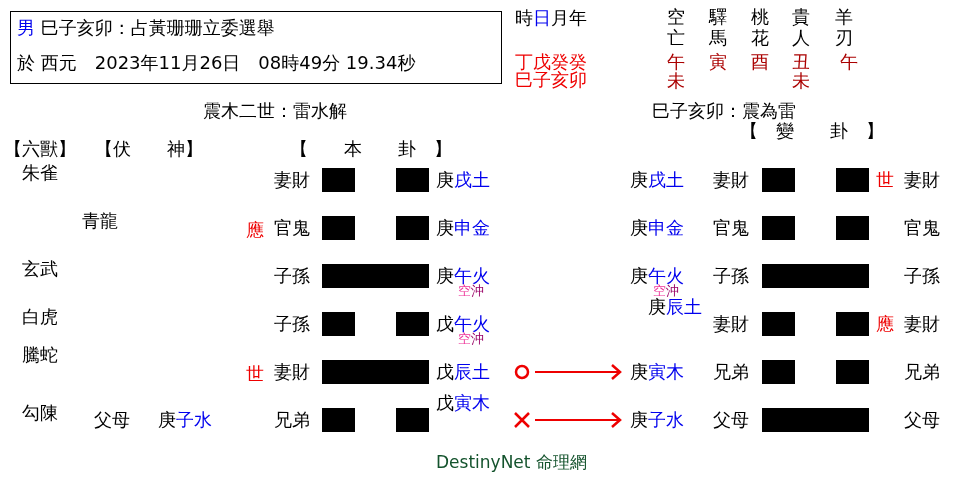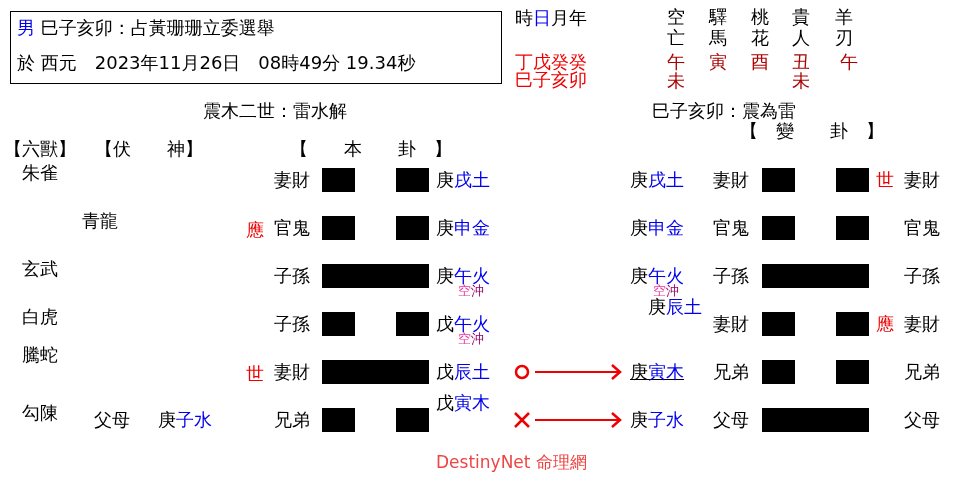--- a/index.html
+++ b/index.html
@@ -6,21 +6,21 @@
   body { width:960px; height:480px; position:relative; overflow:hidden;
          font-family:"DejaVu Sans","Liberation Sans",sans-serif; color:#000; }
   .abs { position:absolute; white-space:nowrap; }
   .t18 { font-size:18px; line-height:22px; }
   .t13 { font-size:13px; line-height:14px; }
   .blue { color:#0000ee; }
   .red { color:#ee0000; }
   .dred { color:#aa0000; }
   .pink { color:#ee3399; }
   .purple { color:#990066; }
-  .gray { color:#ef4444; }
+  .gray { color:#14532d; }
   #header-box { left:10px; top:11px; width:492px; height:73px; border:1px solid #000; box-sizing:border-box; }
   .bar { position:absolute; background:#000; height:24px; }
 </style>
 </head>
 <body>
 
 <div id="header-box" class="abs"></div>
 <div class="abs t18" style="left:17px;top:17px;">
   <span class="blue">男</span>
   <span>巳子亥卯：占黃珊珊立委選舉</span>
@@ -121,21 +121,21 @@
       <div class="abs t18" style="left:22px;top:344px;">騰蛇</div>
       <div class="abs t18 red" style="left:246px;top:363px;">世</div>
       <div class="abs t18" style="left:274px;top:361px;">妻財</div>
       <div class="bar" style="left:322px;top:360px;width:107px;"></div>
       <div class="abs t18" style="left:436px;top:361px;"><span>戊</span><span class="blue">辰土</span></div>
       <svg width="112" height="24" style="position:absolute;left:510px;top:360px;">
         <circle cx="12" cy="12" r="6" fill="none" stroke="#ee0000" stroke-width="2.5"></circle>
         <line x1="25" y1="12" x2="110" y2="12" stroke="#ee0000" stroke-width="2"></line>
         <path d="M102 5 L110 12 L102 19" fill="none" stroke="#ee0000" stroke-width="2.5"></path>
       </svg>
-      <div class="abs t18" style="left:630px;top:361px;text-decoration:underline;"><span>庚</span><span class="blue">寅木</span></div>
+      <div class="abs t18" style="left:630px;top:361px;"><span>庚</span><span class="blue">寅木</span></div>
       <div class="abs t18" style="left:713px;top:361px;">兄弟</div>
       <div class="bar" style="left:762px;top:360px;width:33px;"></div>
       <div class="bar" style="left:836px;top:360px;width:33px;"></div>
       <div class="abs t18" style="left:904px;top:361px;">兄弟</div>
     </div>
     <div>
       <div class="abs t18" style="left:22px;top:402px;">勾陳</div>
       <div class="abs t18" style="left:94px;top:409px;">父母</div>
       <div class="abs t18" style="left:158px;top:409px;"><span>庚</span><span class="blue">子水</span></div>
       <div class="abs t18" style="left:274px;top:409px;">兄弟</div>

